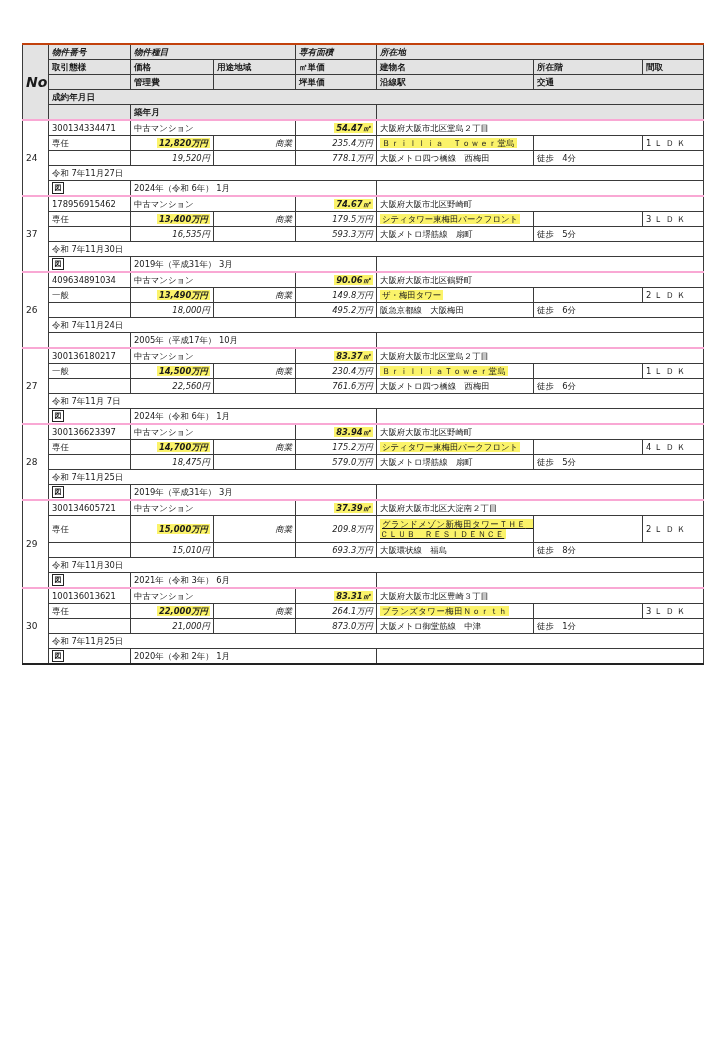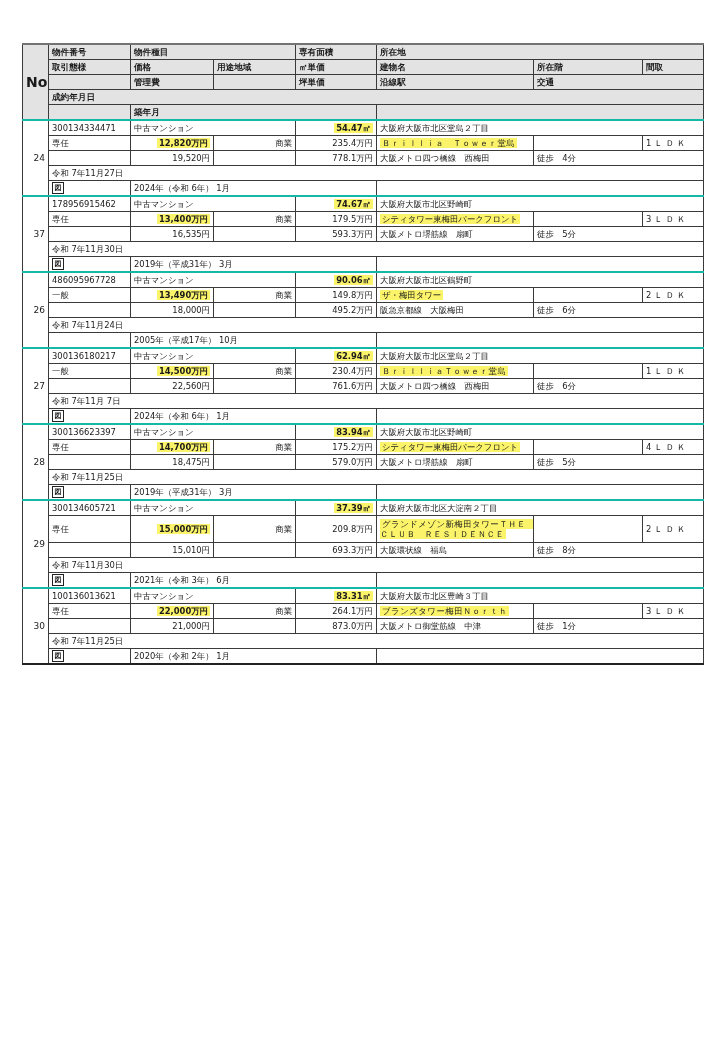--- a/index.html
+++ b/index.html
@@ -2,32 +2,32 @@
 <html><head>
 <meta charset="utf-8">
 <style>
   html, body { margin: 0; padding: 0; background: #ffffff; }
   body { width: 720px; height: 1040px; position: relative; font-family: "DejaVu Sans", "Liberation Sans", sans-serif; color: #1a1a1a; }
   .sheet { position: absolute; left: 22px; top: 43px; width: 681px; }
   table { border-collapse: collapse; table-layout: fixed; width: 681px; }
   td { border: 1px solid #3a3a3a; padding: 0 3px; font-size: 8.4px; line-height: 1; height: 14px; white-space: nowrap; overflow: hidden; vertical-align: middle; }
   .hdr td { background: #e3e3e3; font-weight: bold; font-size: 8.6px; }
   .hdr td.no { background: #e3e3e3; text-align: right; font-size: 14px; }
-  .rec-top td { border-top: 2px solid #14b8a6; }
-  .outer-top td { border-top: 2px solid #737373; }
-  td.no { text-align: right; font-size: 9px; }
-  .r { text-align: right; }
+  .rec-top td { border-top: 2px solid #f9a8d4; }
+  .outer-top td { border-top: 2px solid #c2410c; font-style: italic; }
+  td.no { text-align: left; font-size: 9px; }
+  .r { text-align: right; font-style: italic; }
   .it { }
   .b { font-weight: bold; }
   .hl { background: #fbf36a; padding: 0 2px; }
   .bldg { letter-spacing: 0.5px; margin-left: 27px; }
   .ldk { letter-spacing: 3px; }
   .zu { display: inline-block; width: 10px; height: 10px; border: 1px solid #222; font-size: 7px; line-height: 10px; text-align: center; font-weight: bold; }
   td.tall { height: 26px; }
-  td.twoline { white-space: normal; line-height: 1.25; }
+  td.twoline { white-space: normal; line-height: 1.25; text-decoration: underline; }
   .last-row td { border-bottom: 2px solid #222; }
 </style>
 </head>
 <body>
 
 <div class="sheet">
   <table>
     <colgroup>
       <col style="width:26px">
         <col style="width:82px">
@@ -139,21 +139,21 @@
       <tr>
         <td><span class="zu">図</span></td>
         <td colspan="3">2019年（平成31年） 3月</td>
         <td colspan="3"></td>
       </tr>
     </tbody>
 
     <tbody>
       <tr class="rec-top">
         <td class="no" rowspan="5">26</td>
-        <td>486095967728</td>
+        <td>409634891034</td>
         <td colspan="2">中古マンション</td>
         <td class="r b"><span class="hl">90.06㎡</span></td>
         <td colspan="3">大阪府大阪市北区鶴野町</td>
       </tr>
       <tr>
         <td>一般</td>
         <td class="r b"><span class="hl">13,490万円</span></td>
         <td class="r">商業</td>
         <td class="r it">149.8万円</td>
         <td><span class="hl">ザ・梅田タワー</span></td>
@@ -176,21 +176,21 @@
         <td colspan="3">2005年（平成17年） 10月</td>
         <td colspan="3"></td>
       </tr>
     </tbody>
 
     <tbody>
       <tr class="rec-top">
         <td class="no" rowspan="5">27</td>
         <td>300136180217</td>
         <td colspan="2">中古マンション</td>
-        <td class="r b"><span class="hl">62.94㎡</span></td>
+        <td class="r b"><span class="hl">83.37㎡</span></td>
         <td colspan="3">大阪府大阪市北区堂島２丁目</td>
       </tr>
       <tr>
         <td>一般</td>
         <td class="r b"><span class="hl">14,500万円</span></td>
         <td class="r">商業</td>
         <td class="r it">230.4万円</td>
         <td class="bldg"><span class="hl">ＢｒｉｌｌｉａＴｏｗｅｒ堂島</span></td>
         <td></td>
         <td class="ldk">1ＬＤＫ</td>

